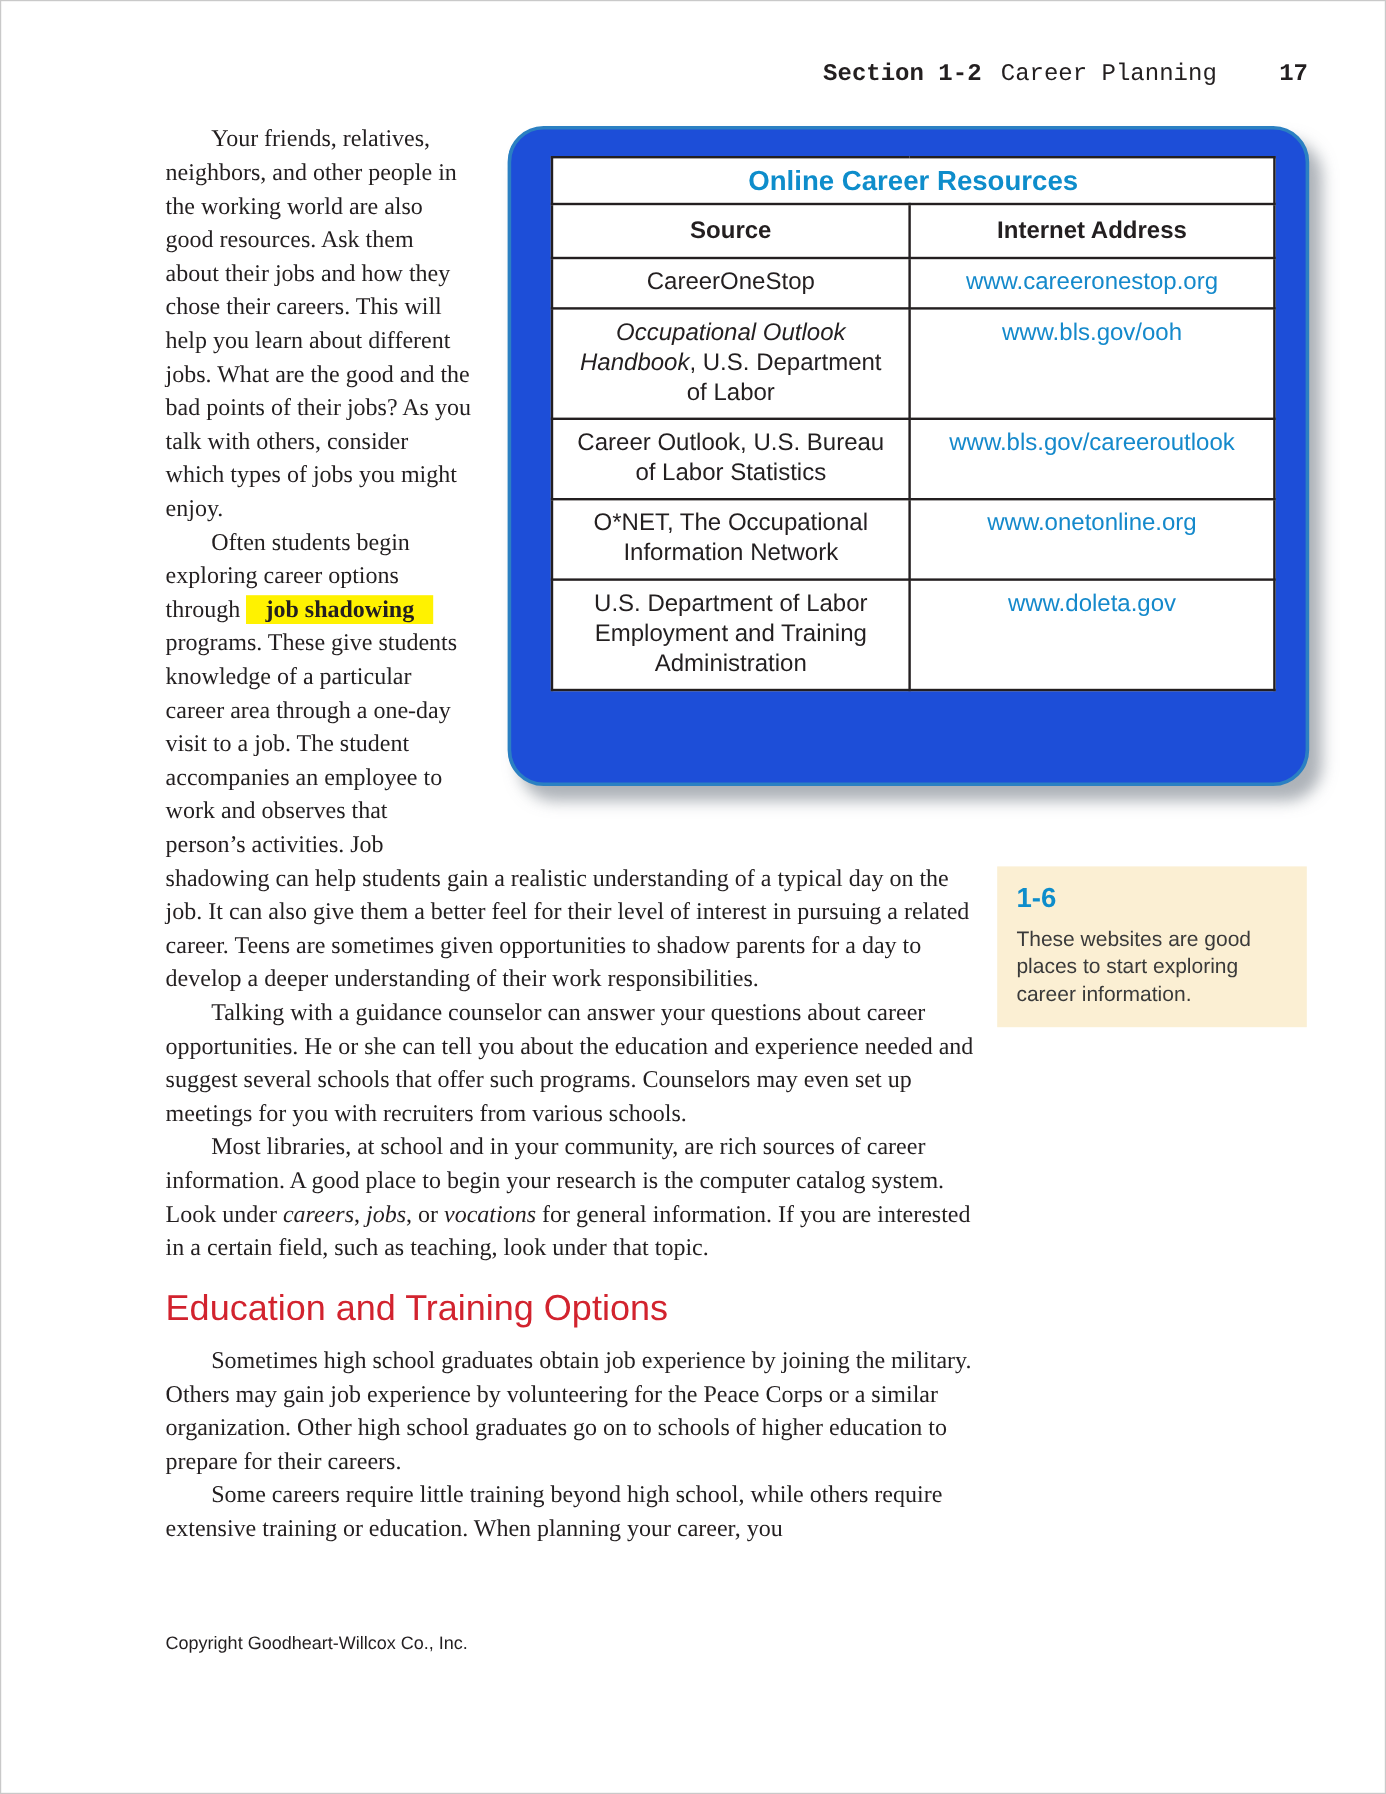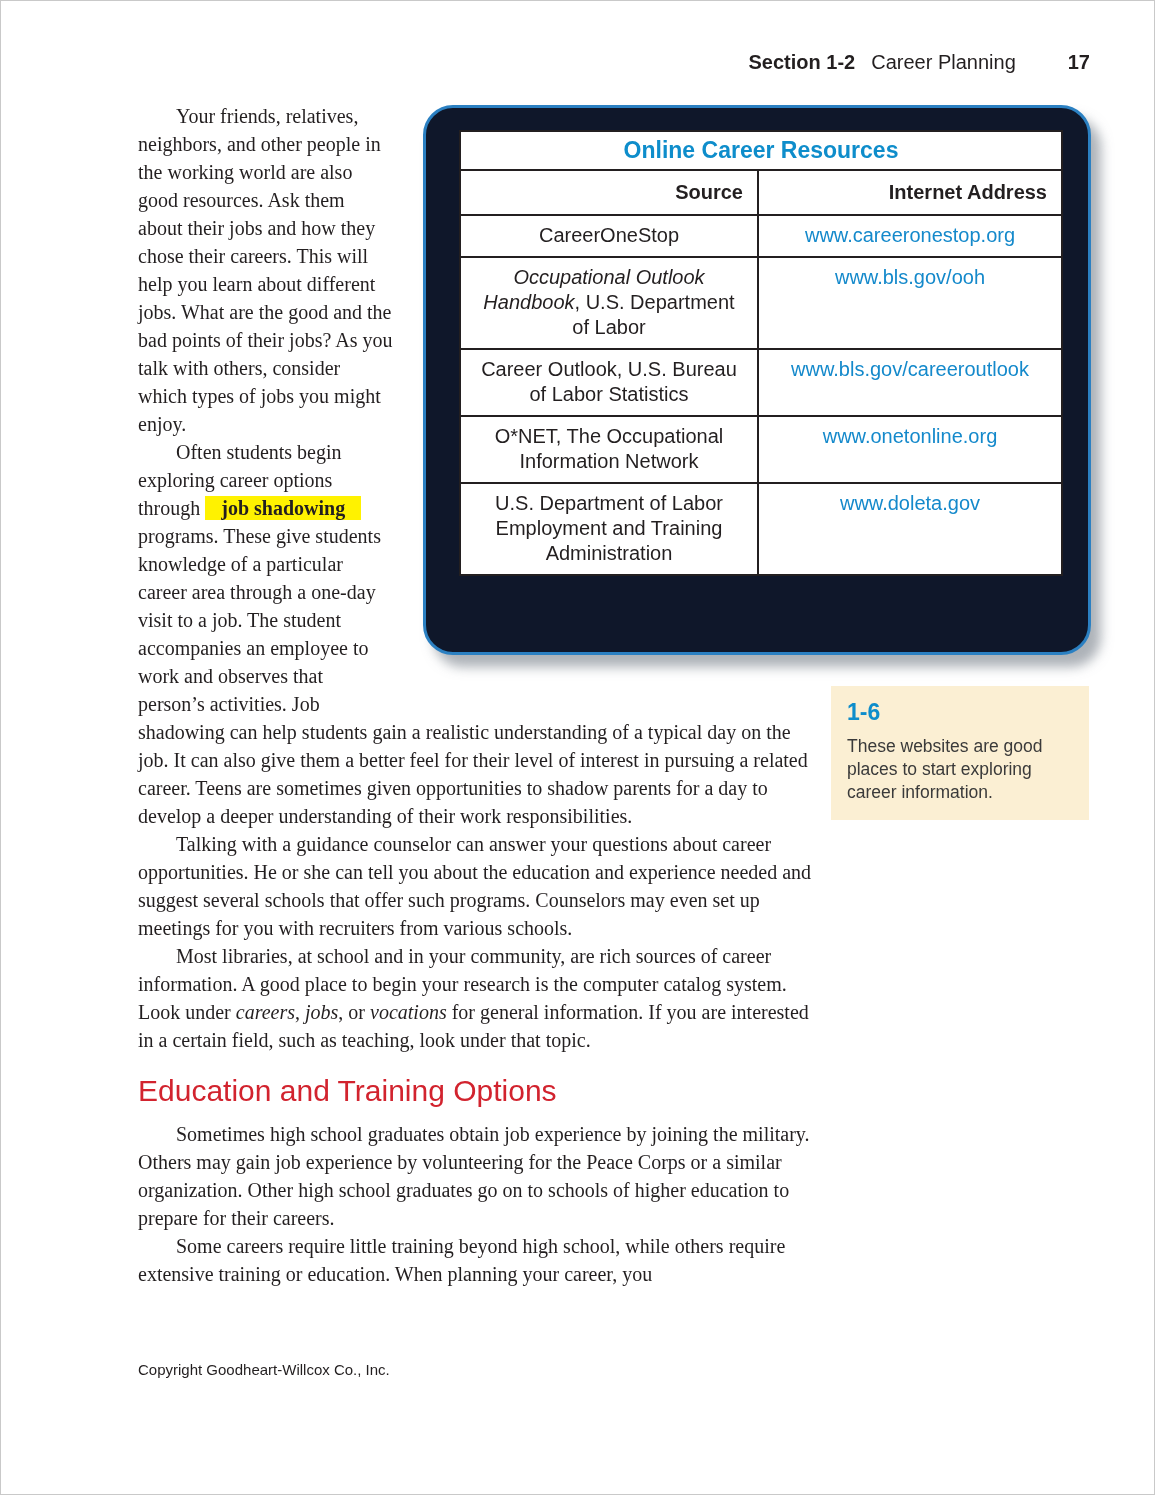--- a/index.html
+++ b/index.html
@@ -13,21 +13,21 @@
     overflow: hidden;
     font-family: "Liberation Serif", serif;
     color: #231f20;
   }
 
   
   .running-header {
     position: absolute;
     top: 50px;
     right: 64px;
-    font-family: Liberation Sans, sans-serif;
+    font-family: Liberation Mono, monospace;
     font-size: 20px;
     color: #231f20;
     white-space: nowrap;
   }
   .running-header .sec { font-weight: bold; }
   .running-header .ttl { margin-left: 16px; }
   .running-header .pg  { font-weight: bold; margin-left: 52px; }
 
   
   .content {
@@ -54,21 +54,21 @@
     letter-spacing: 0px;
   }
 
   
   .table-card {
     position: absolute;
     left: 422px;
     top: 104px;
     width: 668px;
     min-height: 550px;
-    background: #0f172a;
+    background: #1d4ed8;
     border: 3.5px solid #2b80c2;
     border-radius: 30px;
     box-shadow: 10px 12px 12px rgba(105, 115, 125, 0.55);
     padding: 22px 25px 24px 33px;
   }
   table.resources {
     width: 100%;
     border-collapse: collapse;
     background: #ffffff;
     font-family: "Liberation Sans", sans-serif;
@@ -78,37 +78,37 @@
   }
   table.resources th, table.resources td { border: 2px solid #231f20; }
   th.tbl-title {
     color: #0e8dcb;
     font-size: 23px;
     font-weight: bold;
     text-align: center;
     padding: 6px 8px;
   }
   th.col-head {
-    text-align: right;
+    text-align: center;
     font-weight: bold;
     padding: 9px 14px;
   }
   table.resources td {
     vertical-align: top;
     padding: 7px 14px 8px 14px;
     text-align: center;
   }
   td.url-cell { color: #1489cb; width: 50.5%; }
   td.src-cell { width: 49.5%; }
 
   
   .callout {
     position: absolute;
     left: 830px;
-    top: 685px;
+    top: 721px;
     width: 258px;
     background: #fbefd3;
     padding: 13px 16px 16px 16px;
     font-family: "Liberation Sans", sans-serif;
   }
   .callout .num {
     color: #0e8dcb;
     font-weight: bold;
     font-size: 23px;
     margin-bottom: 9px;

